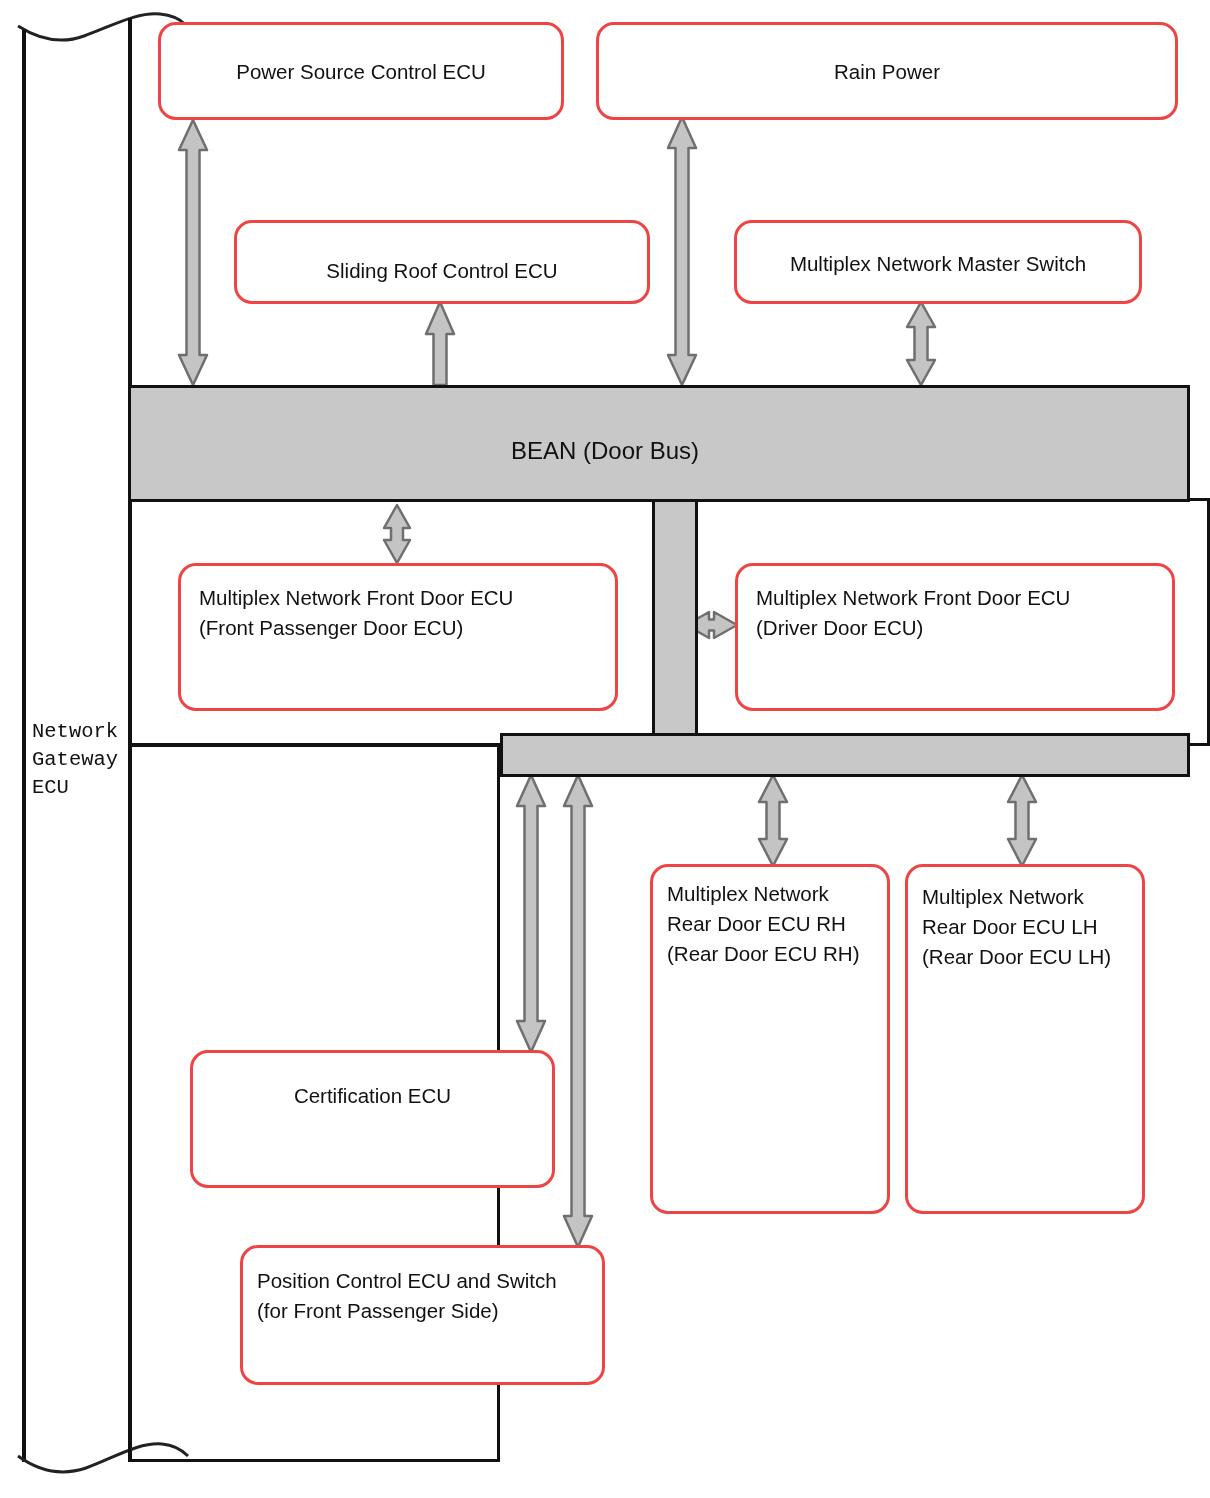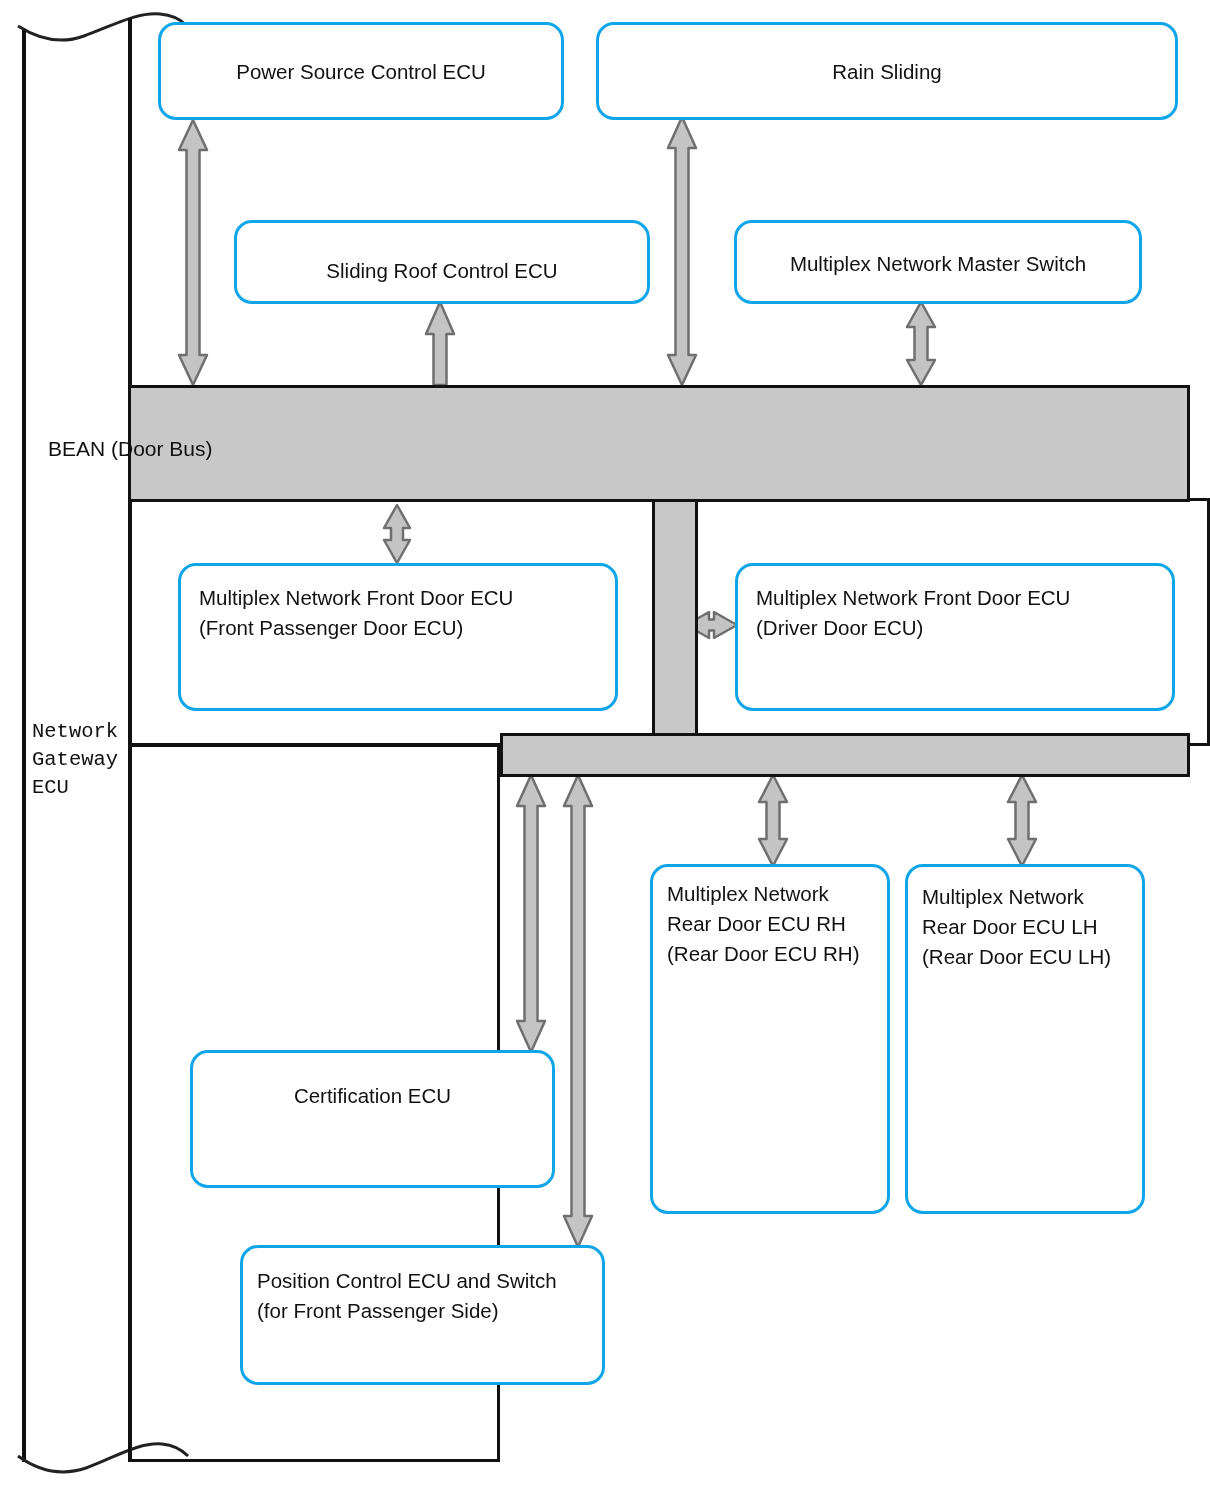--- a/index.html
+++ b/index.html
@@ -22,21 +22,21 @@
     position: absolute;
     left: 0;
     top: 0;
     width: 1210px;
     height: 1498px;
   }
   .node-box {
     position: absolute;
     box-sizing: border-box;
     background: #ffffff;
-    border: 3px solid #0ea5e9;
+    border: 3px solid #ef4444;
     border-radius: 18px;
     z-index: 5;
   }
   .node-label {
     position: absolute;
     font-size: 20.5px;
     line-height: 30px;
     color: #111111;
     white-space: pre-line;
     z-index: 6;
@@ -56,27 +56,26 @@
   .bus-stem {
     position: absolute;
     box-sizing: border-box;
     background: #c8c8c8;
     border-left: 3px solid #111111;
     border-right: 3px solid #111111;
     z-index: 2;
   }
   .bus-label {
     position: absolute;
-    font-size: 21px;
-    text-align: left;
+    font-size: 24px;
+    text-align: center;
     left: 0;
     right: 0;
     color: #111111;
     z-index: 7;
-    padding-left: 48px;
   }
   .gateway-label {
     position: absolute;
     font-size: 20.5px;
     line-height: 28px;
     white-space: pre-line;
     color: #111111;
     z-index: 6;
     font-family: Liberation Mono, monospace;
   }
@@ -152,21 +151,21 @@
 
   <div class="region-outline" style="left:128px; top:498px; width:545px; height:248px;"></div>
   <div class="region-outline" style="left:673px; top:498px; width:537px; height:248px;"></div>
   <div class="region-outline" style="left:128px; top:744px; width:372px; height:718px;"></div>
 
   <div class="node-box" style="left:158px; top:22px; width:406px; height:98px;">
     <div class="node-label label-center" style="top:32px;">Power Source Control ECU</div>
   </div>
 
   <div class="node-box" style="left:596px; top:22px; width:582px; height:98px;">
-    <div class="node-label label-center" style="top:32px;">Rain Sliding</div>
+    <div class="node-label label-center" style="top:32px;">Rain Power</div>
   </div>
 
   <div class="node-box" style="left:234px; top:220px; width:416px; height:84px;">
     <div class="node-label label-center" style="top:33px;text-align:center;">Sliding Roof Control ECU</div>
   </div>
 
   <div class="node-box" style="left:722px; top:220px; width:408px; height:84px;margin-left:12px;">
     <div class="node-label label-center" style="top:26px;">Multiplex Network Master Switch</div>
   </div>
 

